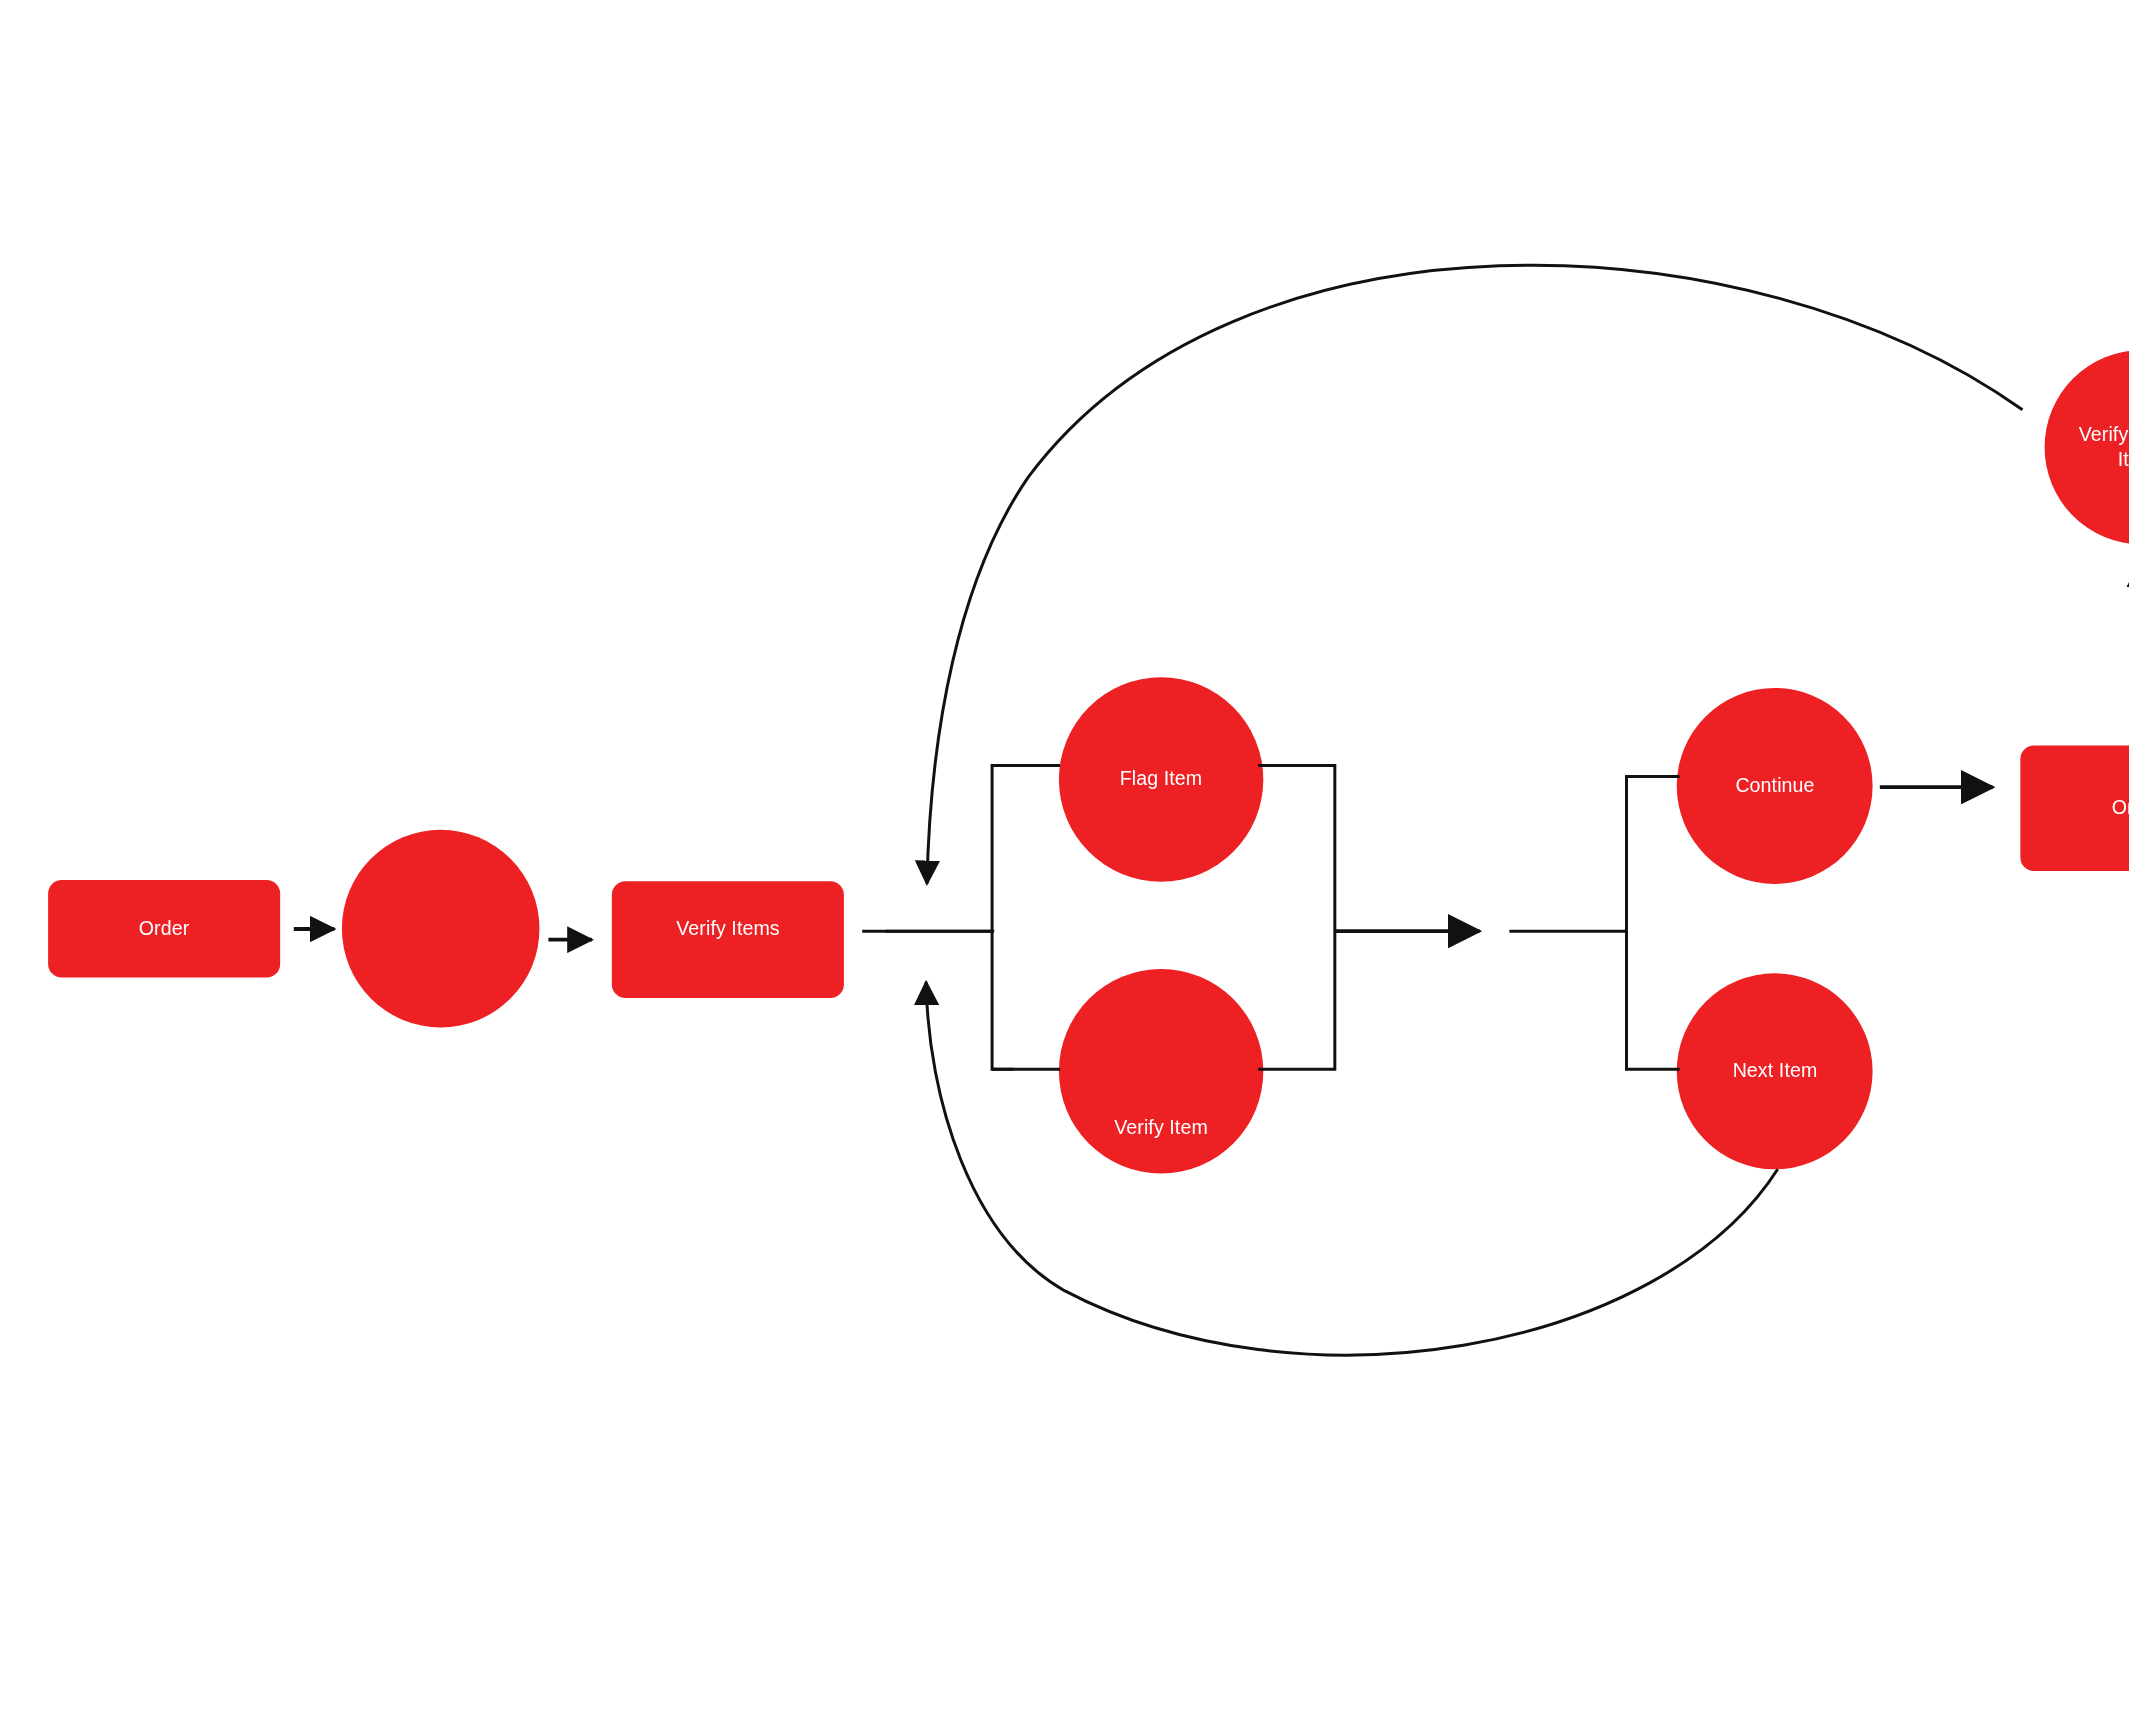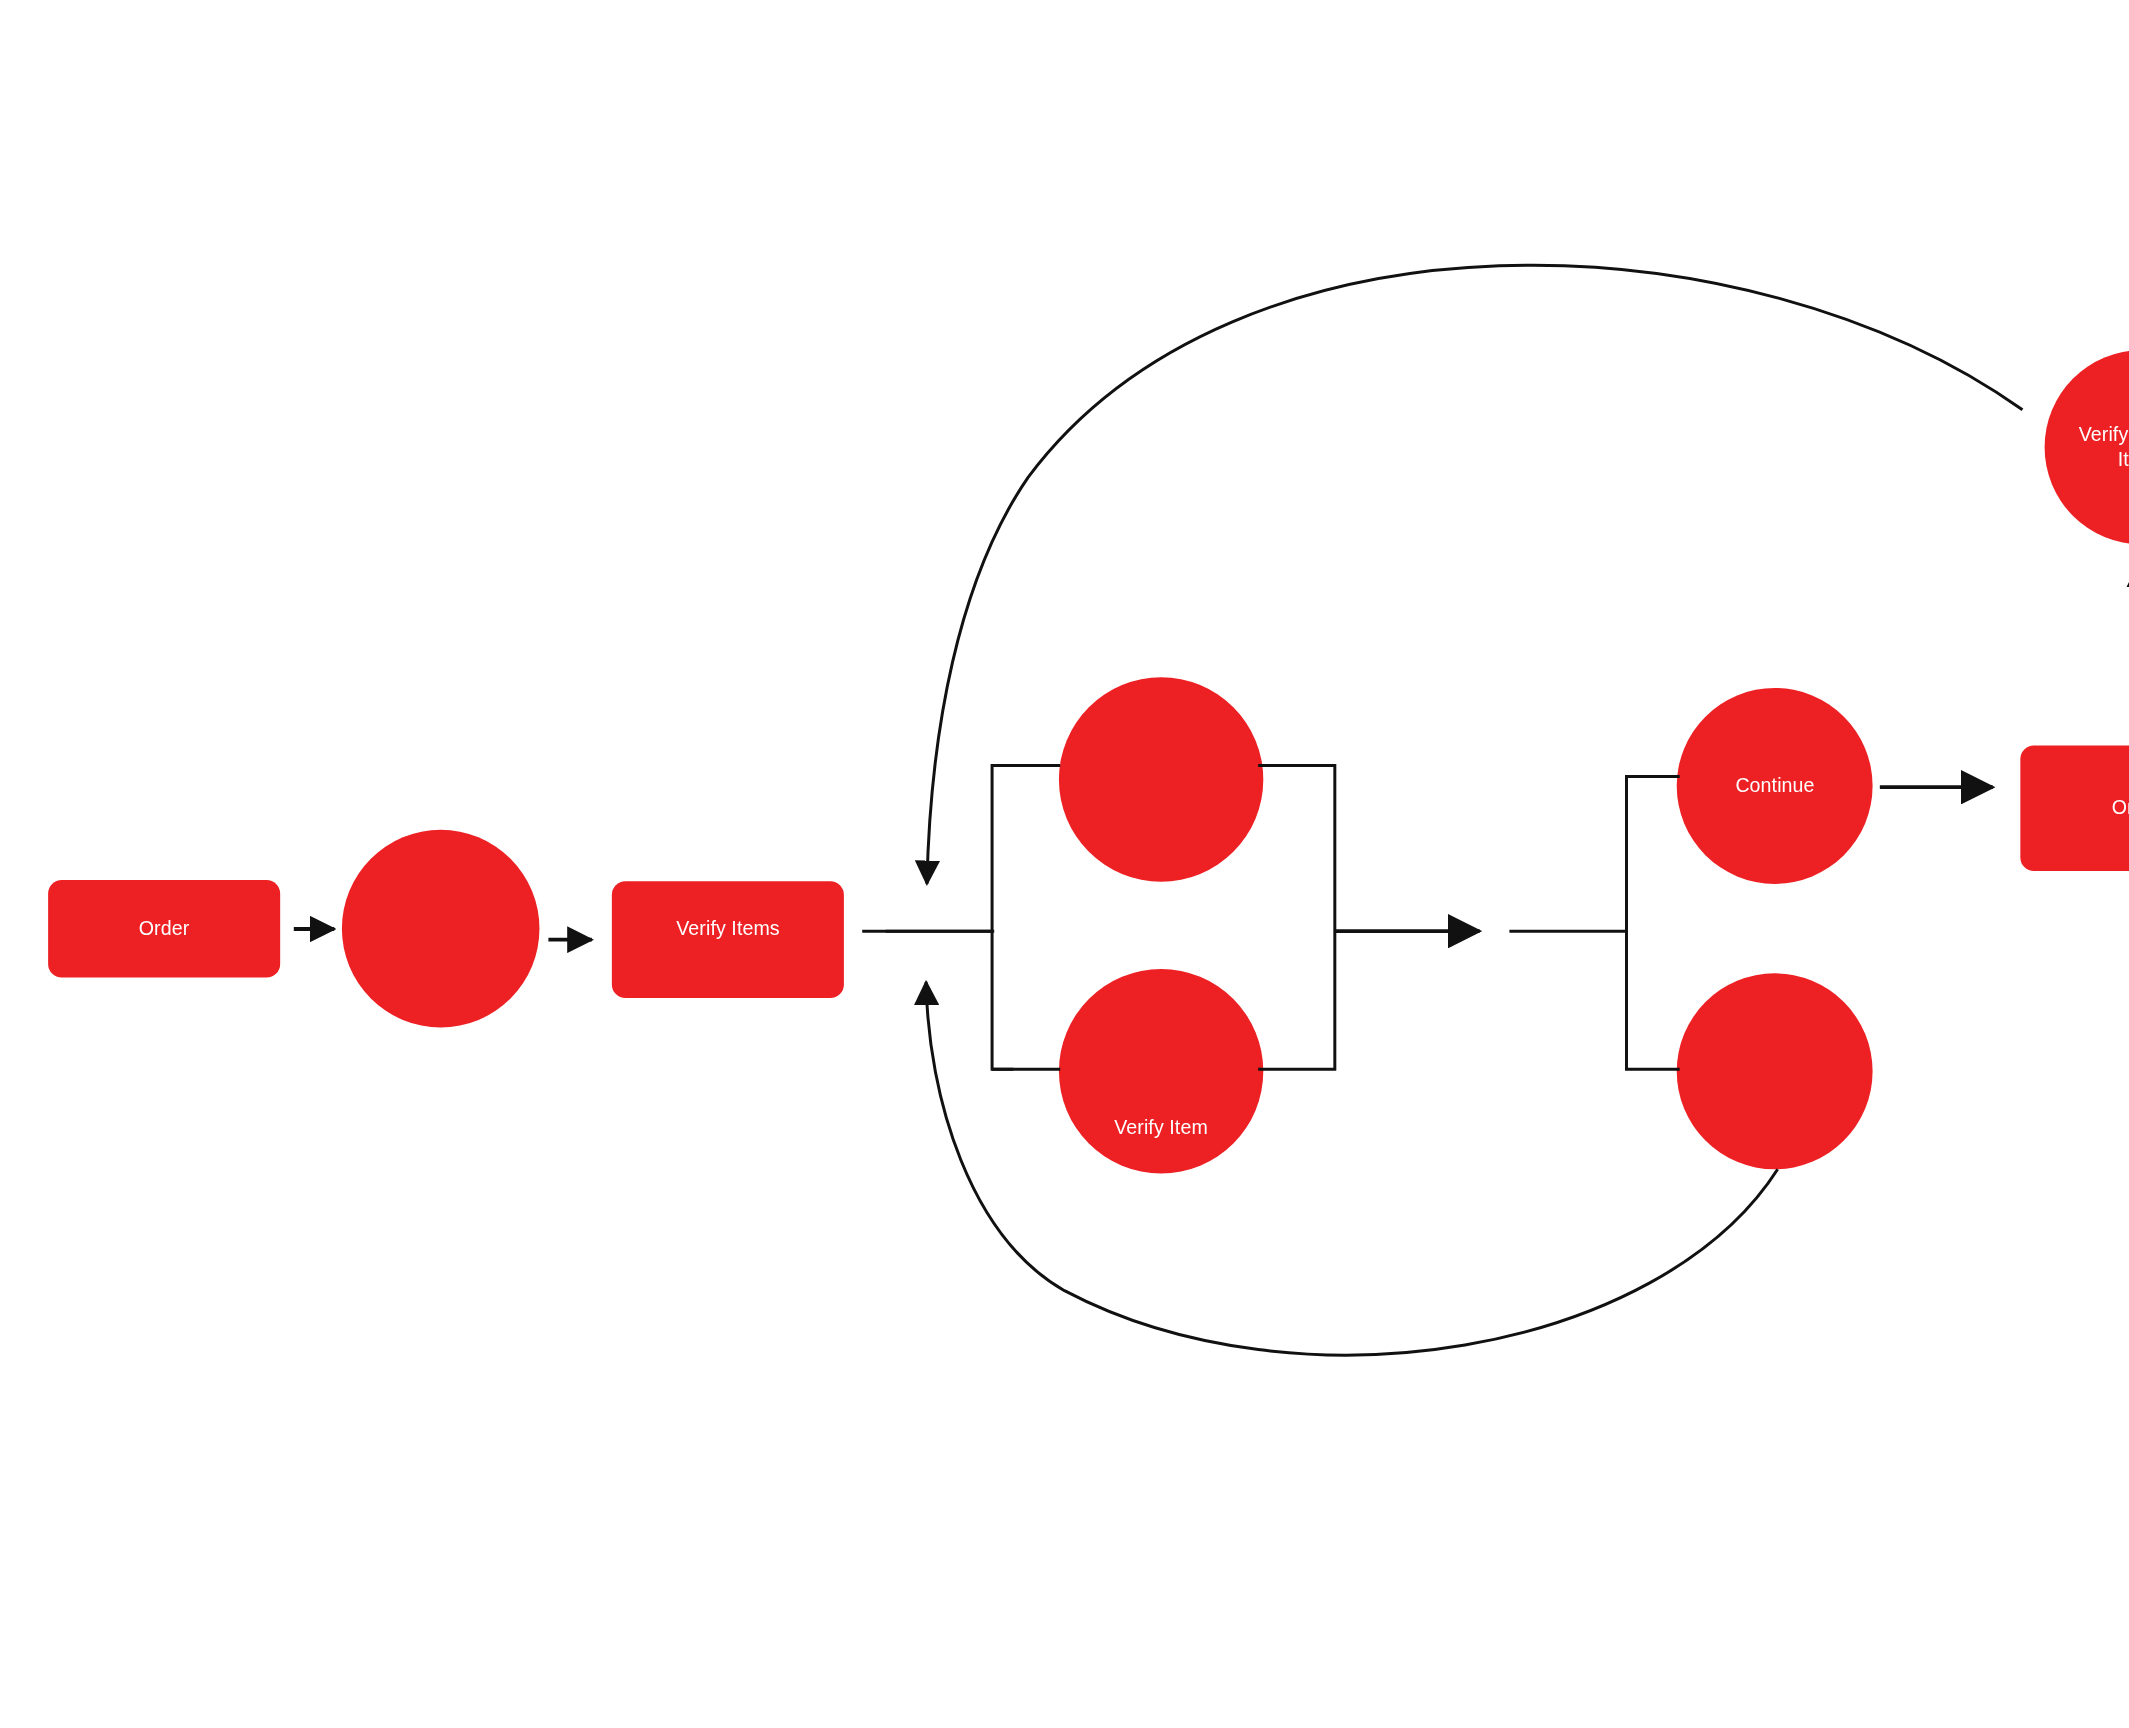--- a/index.html
+++ b/index.html
@@ -119,25 +119,27 @@
 
     <line x1="2080" y1="2186" x2="2335" y2="2186" stroke="#111111" stroke-width="7"></line>
 
   </svg>
 
   <div class="node-label" style="left:48px; top:880px; width:232px; height:98px;">Order</div>
 
 
   <div class="node-label" style="left:612px; top:881px; width:232px; height:96px;">Verify Items</div>
 
+  <div class="node-label" style="left:1059px; top:677px; width:204px; height:204px;">Flag Item</div>
 
   <div class="node-label" style="left:1059px; top:1026px; width:204px; height:204px;">Verify Item</div>
 
   <div class="node-label" style="left:1677px; top:688px; width:196px; height:196px;">Continue</div>
 
+  <div class="node-label" style="left:1677px; top:973px; width:196px; height:196px;">Next Item</div>
 
   <div class="node-label" style="left:2045px; top:350px; width:194px; height:194px;">Verify Flagged
 Items</div>
 
   <div class="node-label" style="left:2021px; top:745px; width:232px; height:126px;">Order</div>
 
 </div>
 
 
 </body></html>

